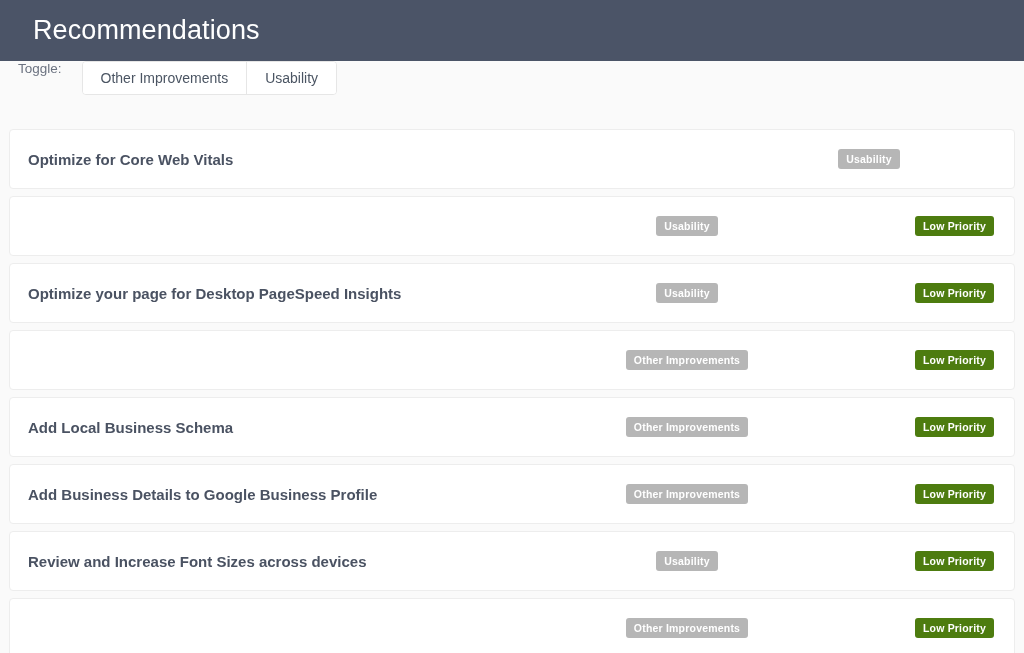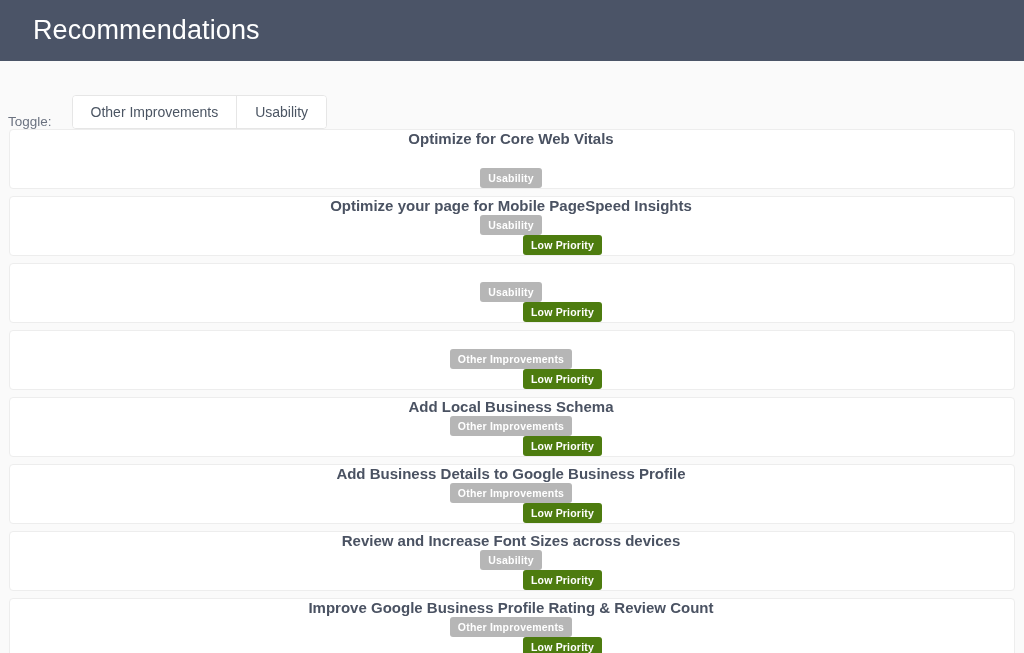--- a/index.html
+++ b/index.html
@@ -30,22 +30,22 @@
     font-size: 27px;
     font-weight: 400;
     letter-spacing: 0.1px;
     line-height: 1;
   }
 
   
   .toggle-bar {
     height: 68px;
     display: flex;
-    align-items: flex-end;
-    padding-left: 8px;
+    align-items: flex-start;
+    padding-left: 18px;
     background: #fafafa;
   }
   .toggle-label {
     font-size: 13.5px;
     color: #6b7280;
     margin-right: 20px;
     white-space: nowrap;
   }
   .toggle-group {
     display: flex;
@@ -78,21 +78,20 @@
   }
   .rec-card {
     background: #ffffff;
     border: 1px solid #ededed;
     border-radius: 4px;
     height: 60px;
     margin-bottom: 7px;
     display: flex;
     align-items: center;
     padding: 0 20px 0 18px;
-    flex-direction: column;
   }
   .rec-title {
     font-size: 15px;
     font-weight: bold;
     color: #4a5262;
     flex: 0 0 auto;
     white-space: nowrap;
   }
   .rec-spacer { flex: 1 1 auto; }
 
@@ -141,30 +140,30 @@
 
 <main class="rec-list" id="rec-list">
     <div class="rec-card">
       <span class="rec-title">Optimize for Core Web Vitals</span>
       <span class="rec-spacer"></span>
       <span class="category-slot">
         <span class="badge badge-category">Usability</span>
       </span>
     </div>
     <div class="rec-card">
-      <span class="rec-title">Optimize your page for Mobile PageSpeed Insights</span>
-      <span class="rec-spacer"></span>
-      <span class="category-slot">
-        <span class="badge badge-category">Usability</span>
-      </span>
-      <span class="priority-slot">
-        <span class="badge badge-low">Low Priority</span>
-      </span>
-    </div>
-    <div class="rec-card">
+      <span class="rec-spacer"></span>
+      <span class="category-slot">
+        <span class="badge badge-category">Usability</span>
+      </span>
+      <span class="priority-slot">
+        <span class="badge badge-low">Low Priority</span>
+      </span>
+    </div>
+    <div class="rec-card">
+      <span class="rec-title">Optimize your page for Desktop PageSpeed Insights</span>
       <span class="rec-spacer"></span>
       <span class="category-slot">
         <span class="badge badge-category">Usability</span>
       </span>
       <span class="priority-slot">
         <span class="badge badge-low">Low Priority</span>
       </span>
     </div>
     <div class="rec-card">
       <span class="rec-spacer"></span>
@@ -199,21 +198,20 @@
       <span class="rec-title">Review and Increase Font Sizes across devices</span>
       <span class="rec-spacer"></span>
       <span class="category-slot">
         <span class="badge badge-category">Usability</span>
       </span>
       <span class="priority-slot">
         <span class="badge badge-low">Low Priority</span>
       </span>
     </div>
     <div class="rec-card">
-      <span class="rec-title">Improve Google Business Profile Rating &amp; Review Count</span>
       <span class="rec-spacer"></span>
       <span class="category-slot">
         <span class="badge badge-category">Other Improvements</span>
       </span>
       <span class="priority-slot">
         <span class="badge badge-low">Low Priority</span>
       </span>
     </div>
   </main>
 

